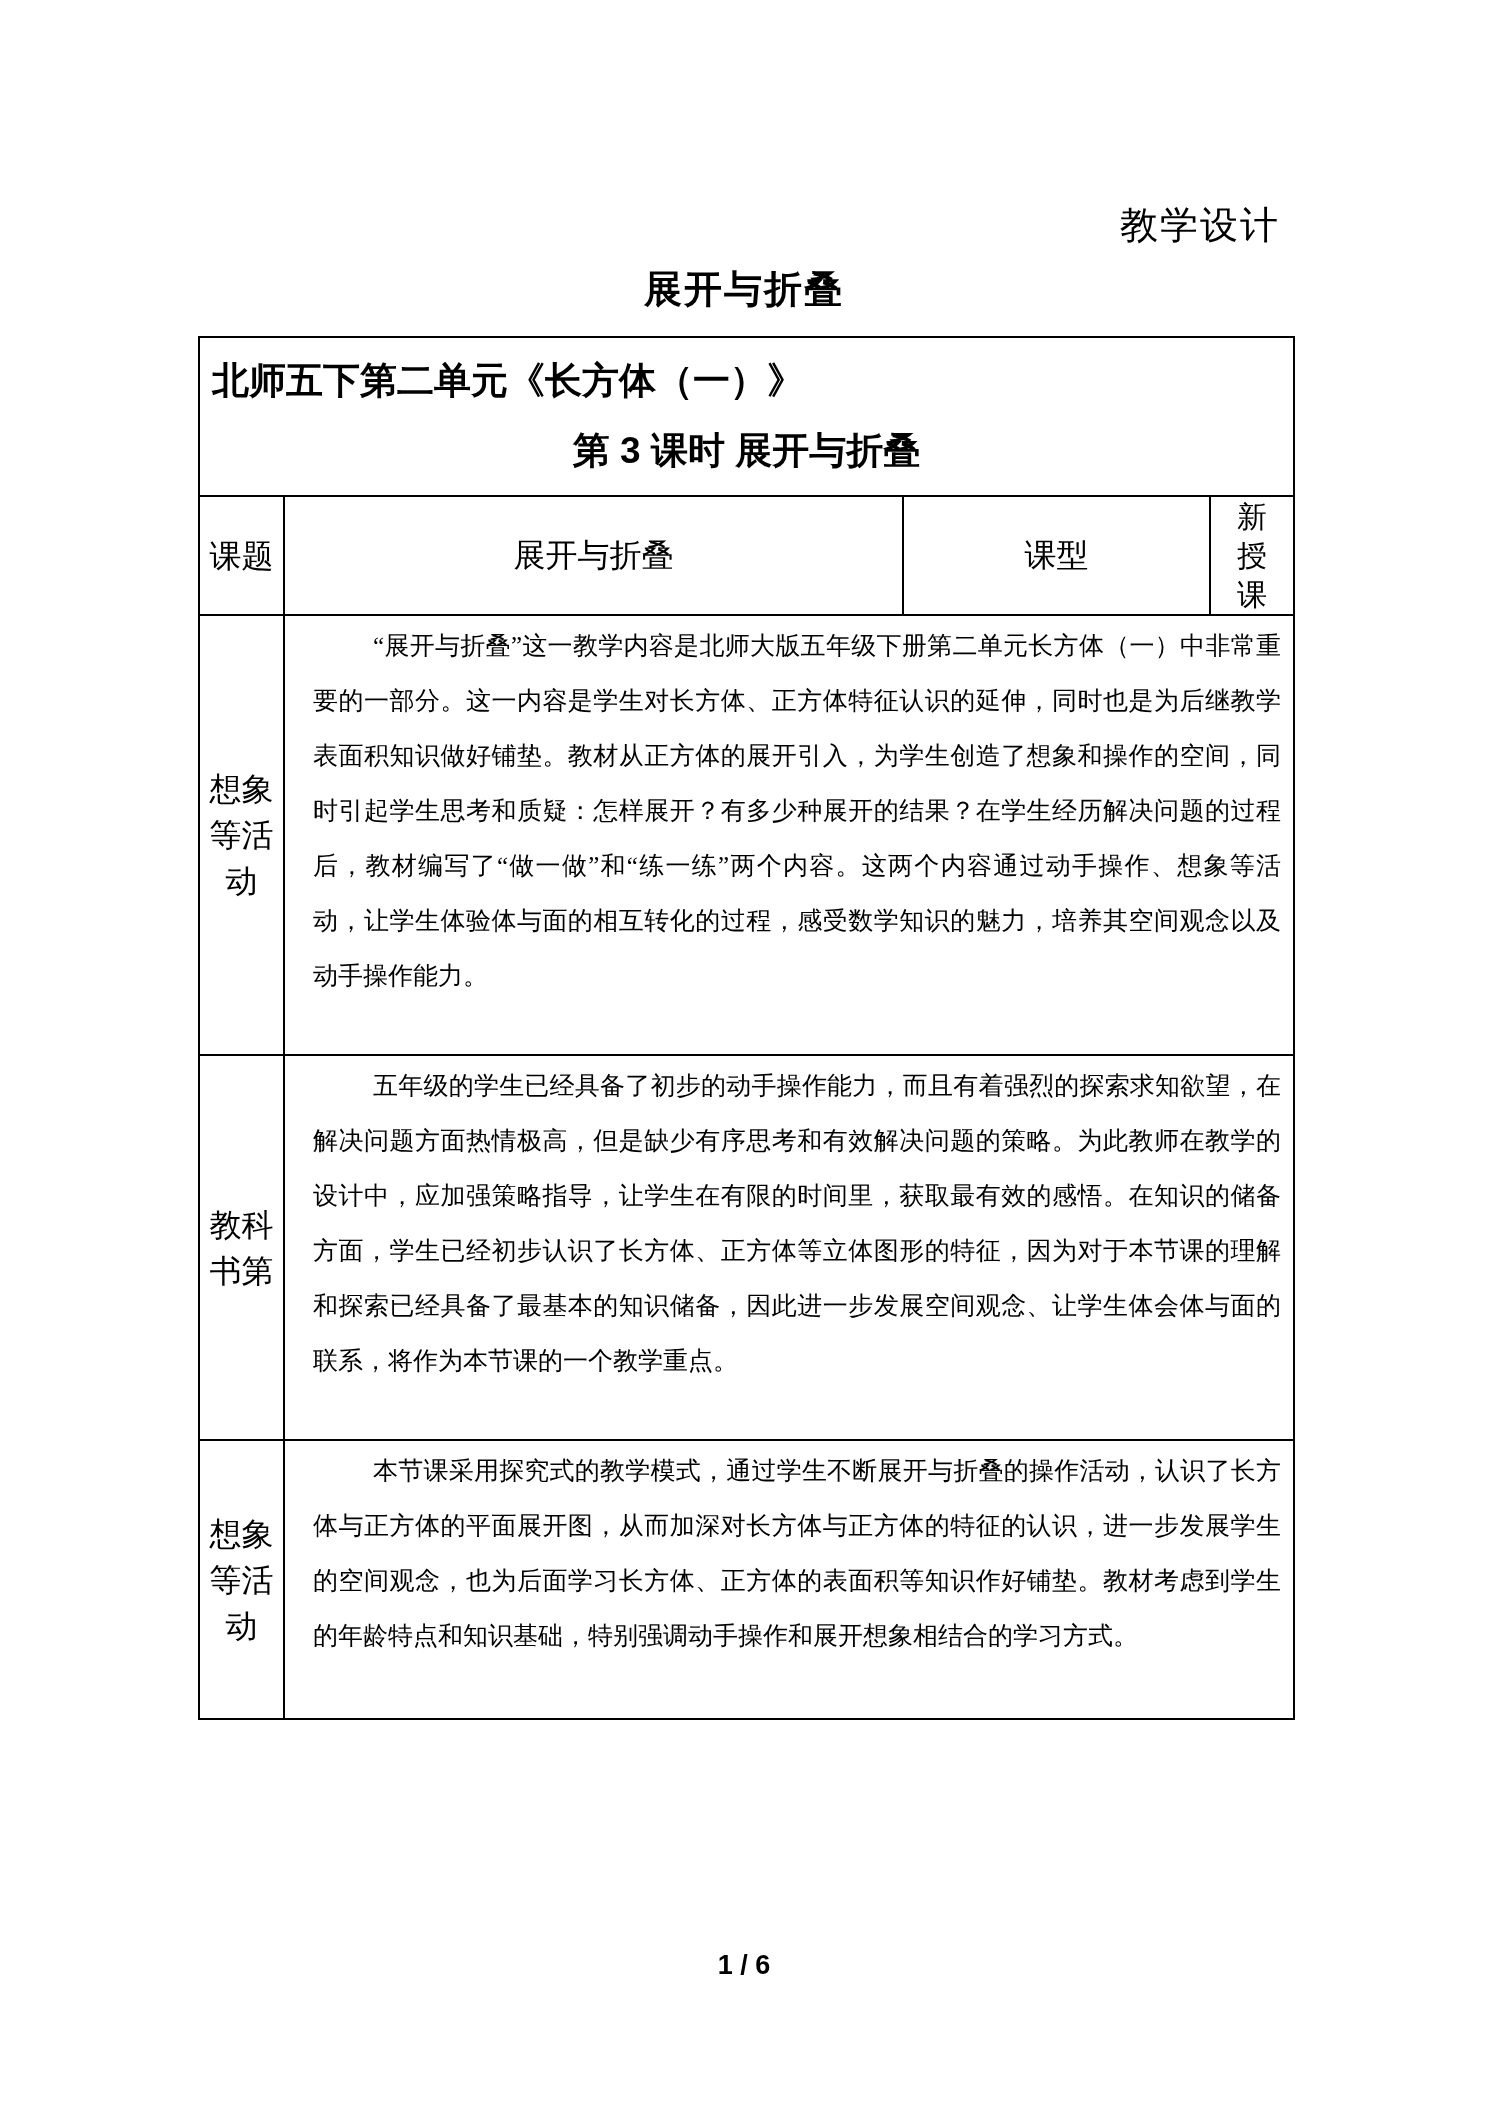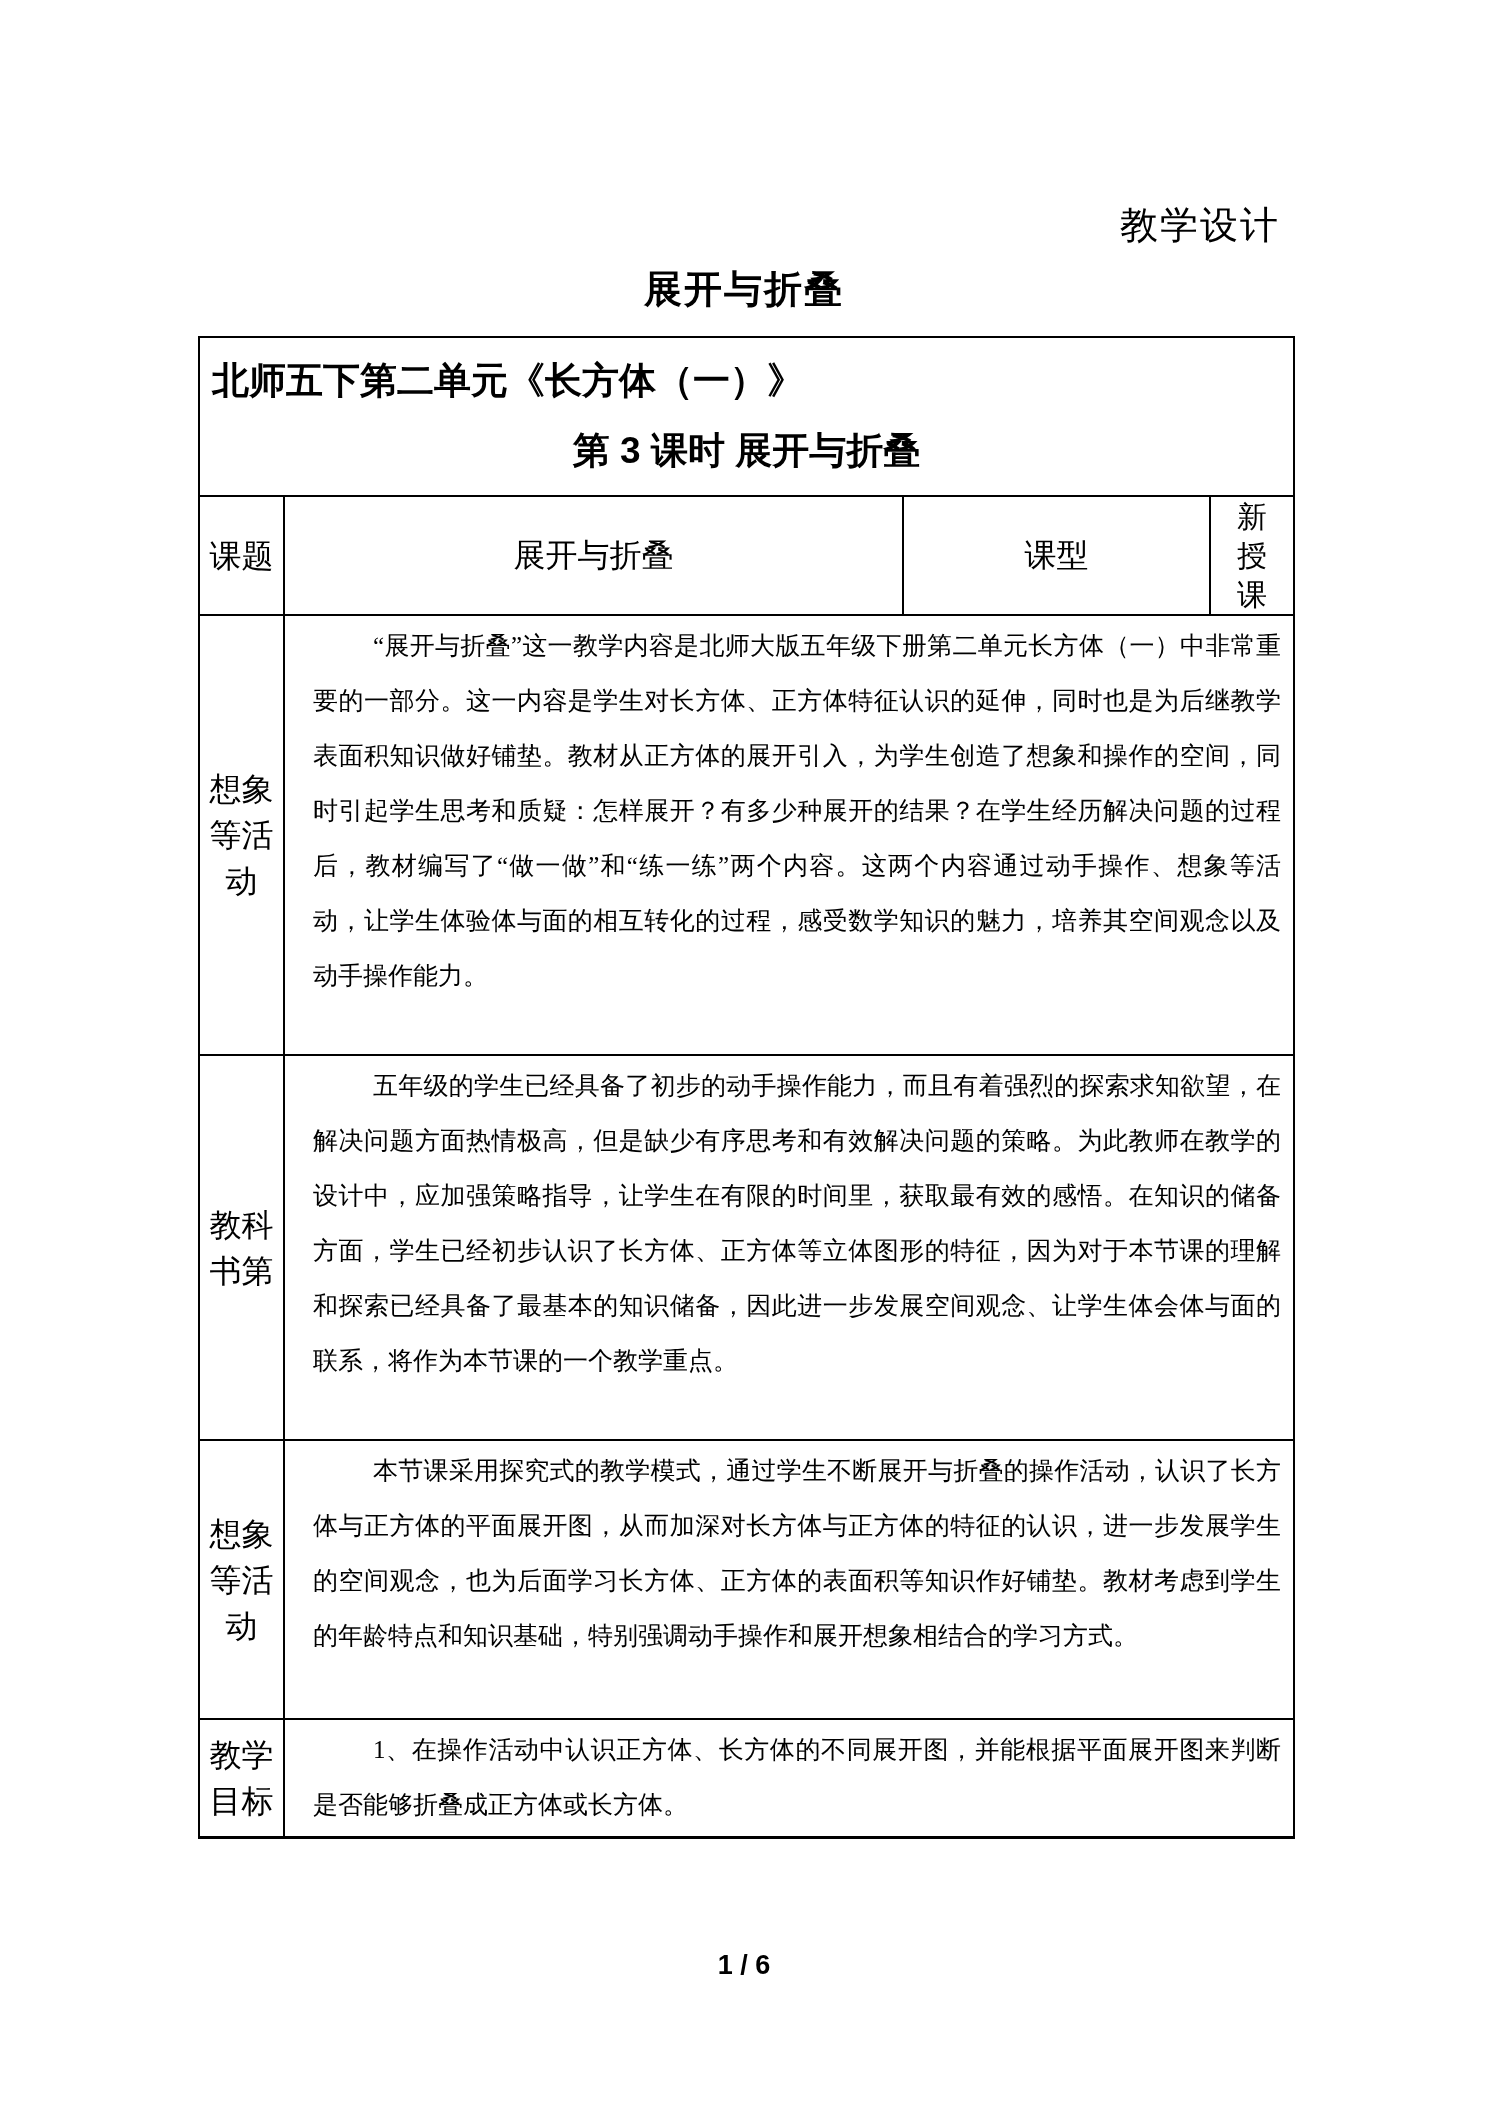--- a/index.html
+++ b/index.html
@@ -156,20 +156,16 @@
     <td class="lbl">教科书第</td>
     <td class="para" colspan="3">五年级的学生已经具备了初步的动手操作能力，而且有着强烈的探索求知欲望，在解决问题方面热情极高，但是缺少有序思考和有效解决问题的策略。为此教师在教学的设计中，应加强策略指导，让学生在有限的时间里，获取最有效的感悟。在知识的储备方面，学生已经初步认识了长方体、正方体等立体图形的特征，因为对于本节课的理解和探索已经具备了最基本的知识储备，因此进一步发展空间观念、让学生体会体与面的联系，将作为本节课的一个教学重点。</td>
   </tr>
 
   <tr class="row-strategy">
     <td class="lbl">想象等活动</td>
     <td class="para" colspan="3">本节课采用探究式的教学模式，通过学生不断展开与折叠的操作活动，认识了长方体与正方体的平面展开图，从而加深对长方体与正方体的特征的认识，进一步发展学生的空间观念，也为后面学习长方体、正方体的表面积等知识作好铺垫。教材考虑到学生的年龄特点和知识基础，特别强调动手操作和展开想象相结合的学习方式。</td>
   </tr>
 
 
-  <tr class="row-goal">
-    <td class="lbl">教学目标</td>
-    <td class="para" colspan="3">1、在操作活动中认识正方体、长方体的不同展开图，并能根据平面展开图来判断是否能够折叠成正方体或长方体。</td>
-  </tr>
 </tbody>
   </table>
 
 <div class="page-footer">1 / 6</div>
 
 </body></html>

